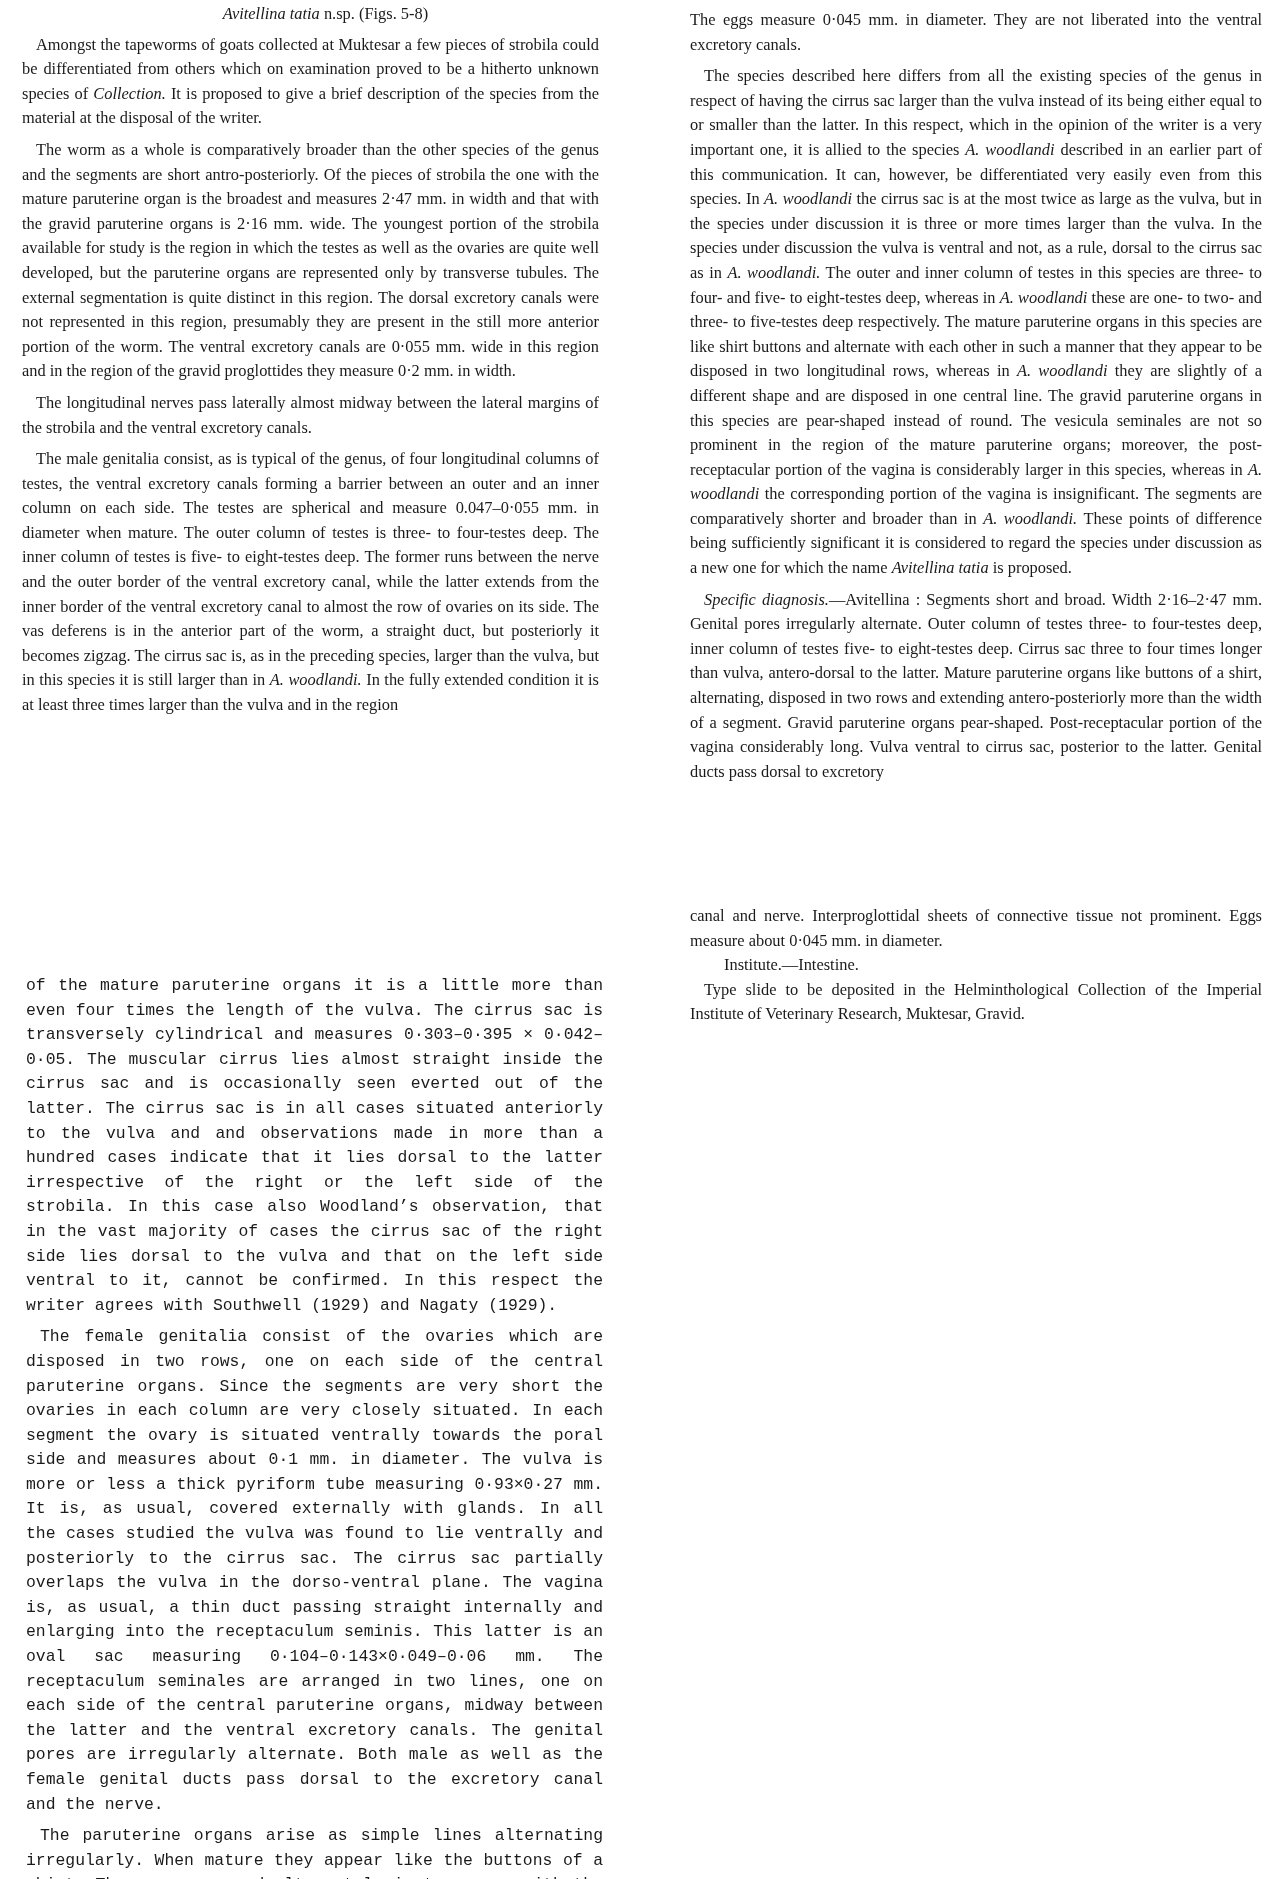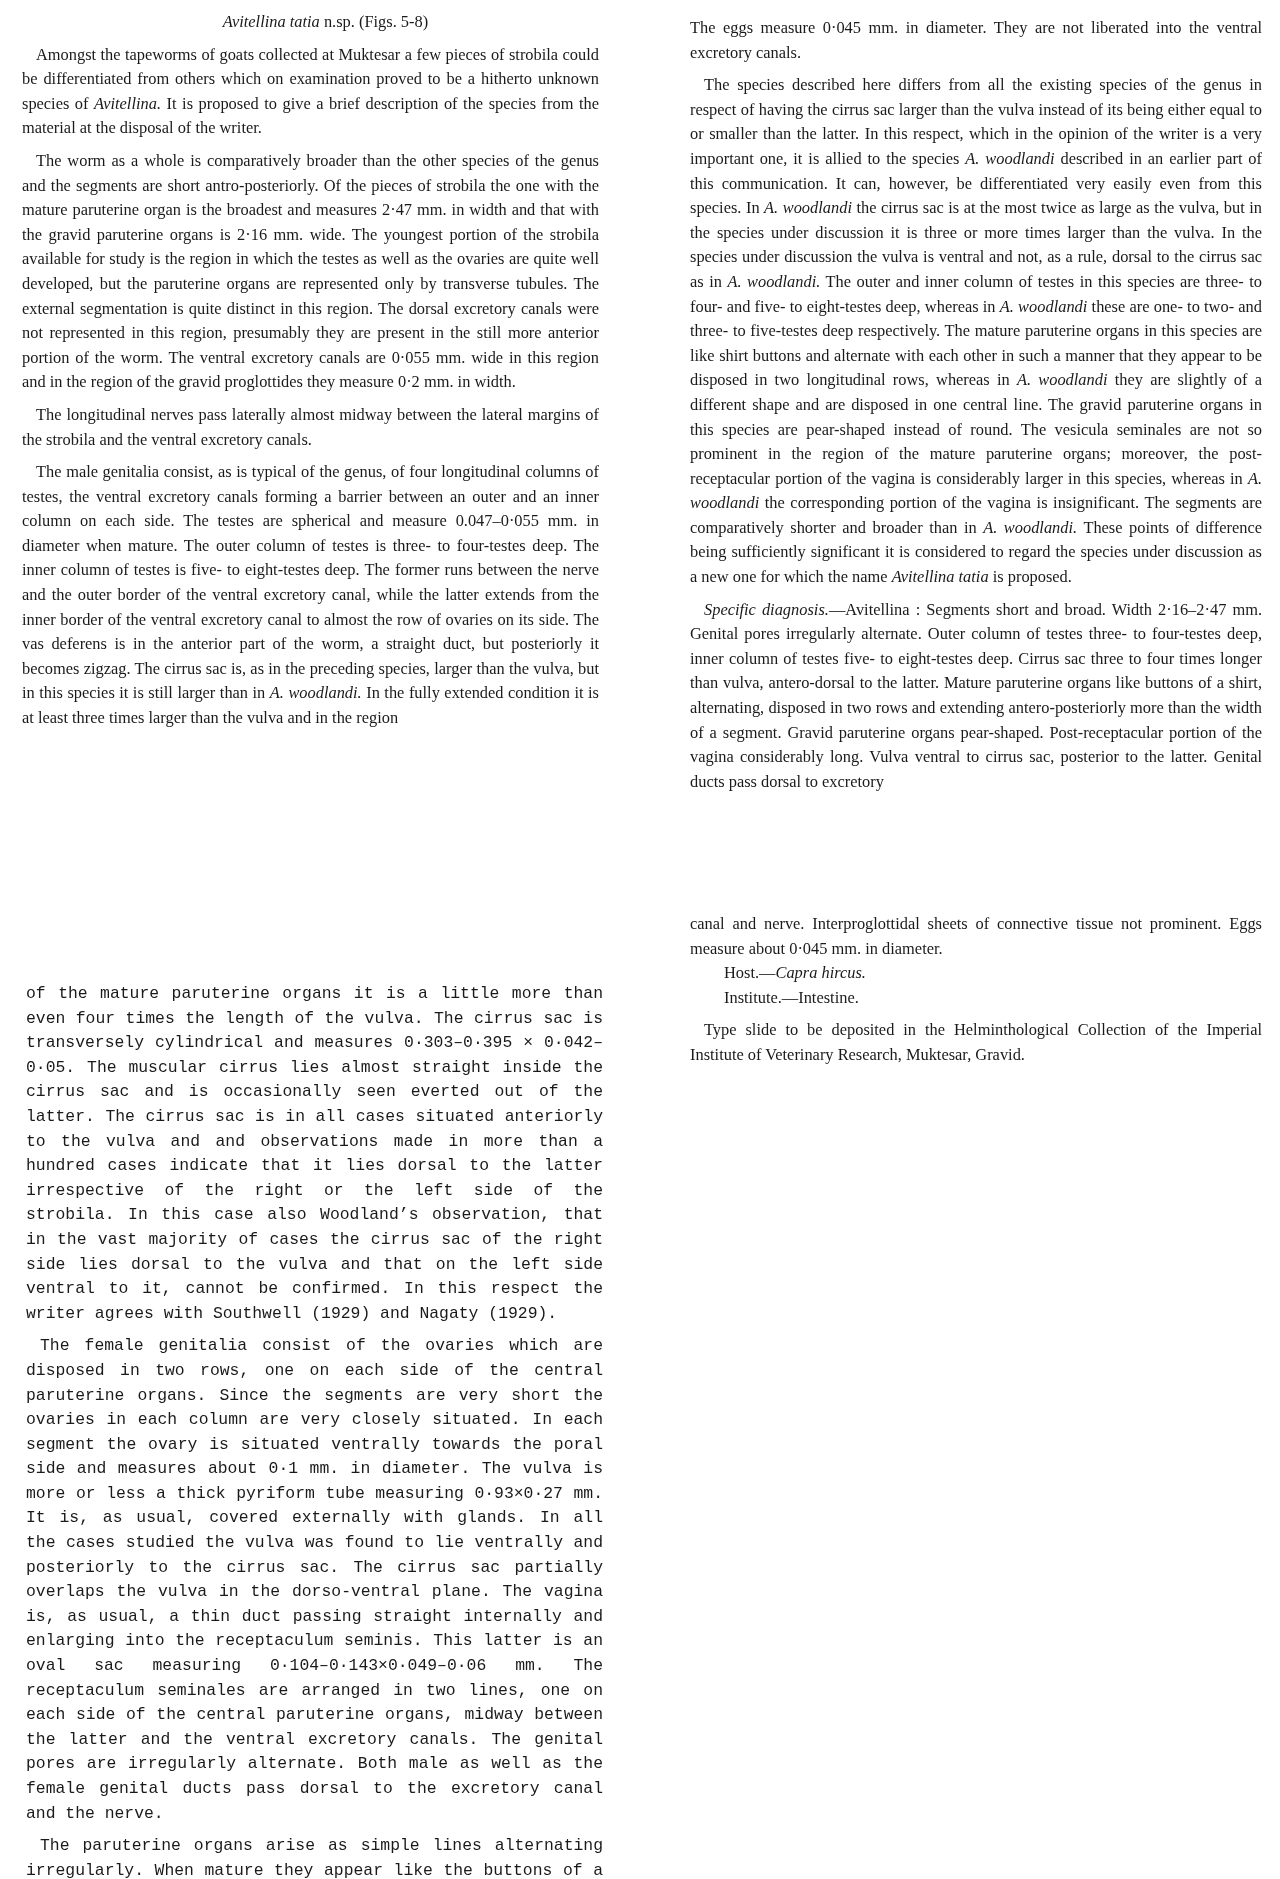--- a/index.html
+++ b/index.html
@@ -2,38 +2,38 @@
 <html><head>
 <meta charset="utf-8">
 <style>
   html, body { margin: 0; padding: 0; background: #ffffff; }
   body {
     width: 1280px; height: 1879px; position: relative; overflow: hidden;
     font-family: "Liberation Serif", "DejaVu Serif", serif;
     color: #1a1a1a;
   }
   .col { position: absolute; font-size: 16.4px; line-height: 24.6px; text-align: justify; }
-  .col p { margin: 8px 0 7px 0; text-indent: 14px; hyphens: manual; }
+  .col p { margin: 0 0 7px 0; text-indent: 14px; hyphens: manual; }
   .col-left-a { left: 22px; top: 0; width: 577px; }
   .col-left-b { left: 26px; top: 974px; width: 577px; font-family: Liberation Mono, monospace; }
   .col-right-a { left: 690px; top: 8px; width: 572px; }
   .col-right-b { left: 690px; top: 733px; width: 572px; }
   .title { text-align: center; text-indent: 0 !important; margin-bottom: 6px !important; padding-top: 0; padding-left: 30px; }
   i, .it { font-style: italic; }
   .noindent { text-indent: 0 !important; }
   .meta-line { text-indent: 0 !important; padding-left: 34px; margin: 0 !important; text-align: left !important; }
   .last-line { text-align-last: left; }
 </style>
 </head>
 <body>
 
 <div class="col col-left-a">
   <p class="title" style="padding-top:2px;"><i>Avitellina tatia</i><span> n.sp. (Figs. 5-8)</span></p>
 
-  <p><span>Amongst the tapeworms of goats collected at Muktesar a few pieces of strobila could be differentiated from others which on examination proved to be a hitherto unknown species of </span><i>Avitellina.</i><span> It is proposed to give a brief description of the species from the material at the disposal of the writer.</span></p>
+  <p><span>Amongst the tapeworms of goats collected at Muktesar a few pieces of strobila could be differentiated from others which on examination proved to be a hitherto unknown species of </span><i>Collection.</i><span> It is proposed to give a brief description of the species from the material at the disposal of the writer.</span></p>
 
 
   <p>The worm as a whole is comparatively broader than the other species of the genus and the segments are short antro-posteriorly. Of the pieces of strobila the one with the mature paruterine organ is the broadest and measures 2·47 mm. in width and that with the gravid paruterine organs is 2·16 mm. wide. The youngest portion of the strobila available for study is the region in which the testes as well as the ovaries are quite well developed, but the paruterine organs are represented only by transverse tubules. The external segmentation is quite distinct in this region. The dorsal excretory canals were not represented in this region, presumably they are present in the still more anterior portion of the worm. The ventral excretory canals are 0·055 mm. wide in this region and in the region of the gravid proglottides they measure 0·2 mm. in width.</p>
 
   <p>The longitudinal nerves pass laterally almost midway between the lateral margins of the strobila and the ventral excretory canals.</p>
 
   <p class="last-line"><span>The male genitalia consist, as is typical of the genus, of four longitudinal columns of testes, the ventral excretory canals forming a barrier between an outer and an inner column on each side. The testes are spherical and measure 0.047–0·055 mm. in diameter when mature. The outer column of testes is three- to four-testes deep. The inner column of testes is five- to eight-testes deep. The former runs between the nerve and the outer border of the ventral excretory canal, while the latter extends from the inner border of the ventral excretory canal to almost the row of ovaries on its side. The vas deferens is in the anterior part of the worm, a straight duct, but posteriorly it becomes zigzag. The cirrus sac is, as in the preceding species, larger than the vulva, but in this species it is still larger than in </span><i>A. woodlandi.</i><span> In the fully extended condition it is at least three times larger than the vulva and in the region</span></p>
 </div>
 
 <div class="col col-left-b">
@@ -48,19 +48,18 @@
   <p class="noindent">The eggs measure 0·045 mm. in diameter. They are not liberated into the ventral excretory canals.</p>
 
   <p><span>The species described here differs from all the existing species of the genus in respect of having the cirrus sac larger than the vulva instead of its being either equal to or smaller than the latter. In this respect, which in the opinion of the writer is a very important one, it is allied to the species </span><i>A. woodlandi</i><span> described in an earlier part of this communication. It can, however, be differentiated very easily even from this species. In </span><i>A. woodlandi</i><span> the cirrus sac is at the most twice as large as the vulva, but in the species under discussion it is three or more times larger than the vulva. In the species under discussion the vulva is ventral and not, as a rule, dorsal to the cirrus sac as in </span><i>A. woodlandi.</i><span> The outer and inner column of testes in this species are three- to four- and five- to eight-testes deep, whereas in </span><i>A. woodlandi</i><span> these are one- to two- and three- to five-testes deep respectively. The mature paruterine organs in this species are like shirt buttons and alternate with each other in such a manner that they appear to be disposed in two longitudinal rows, whereas in </span><i>A. woodlandi</i><span> they are slightly of a different shape and are disposed in one central line. The gravid paruterine organs in this species are pear-shaped instead of round. The vesicula seminales are not so prominent in the region of the mature paruterine organs; moreover, the post-receptacular portion of the vagina is considerably larger in this species, whereas in </span><i>A. woodlandi</i><span> the corresponding portion of the vagina is insignificant. The segments are comparatively shorter and broader than in </span><i>A. woodlandi.</i><span> These points of difference being sufficiently significant it is considered to regard the species under discussion as a new one for which the name </span><i>Avitellina tatia</i><span> is proposed.</span></p>
 
   <p class="last-line"><i>Specific diagnosis.</i><span>—Avitellina : Segments short and broad. Width 2·16–2·47 mm. Genital pores irregularly alternate. Outer column of testes three- to four-testes deep, inner column of testes five- to eight-testes deep. Cirrus sac three to four times longer than vulva, antero-dorsal to the latter. Mature paruterine organs like buttons of a shirt, alternating, disposed in two rows and extending antero-posteriorly more than the width of a segment. Gravid paruterine organs pear-shaped. Post-receptacular portion of the vagina considerably long. Vulva ventral to cirrus sac, posterior to the latter. Genital ducts pass dorsal to excretory</span></p>
 </div>
 
 <div class="col col-right-b" style="top:904px;">
   <p class="noindent last-line" style="margin-bottom:0;">canal and nerve. Interproglottidal sheets of connective tissue not prominent. Eggs measure about 0·045 mm. in diameter.</p>
 
-  <p class="meta-line"><span>Host.—</span><i>Capra hircus.</i></p>
 
   <p class="meta-line"><span>Institute.—</span><span>Intestine.</span></p>
 
 
   <p class="last-line">Type slide to be deposited in the Helminthological Collection of the Imperial Institute of Veterinary Research, Muktesar, Gravid.</p>
 </div>
 
 </body></html>

